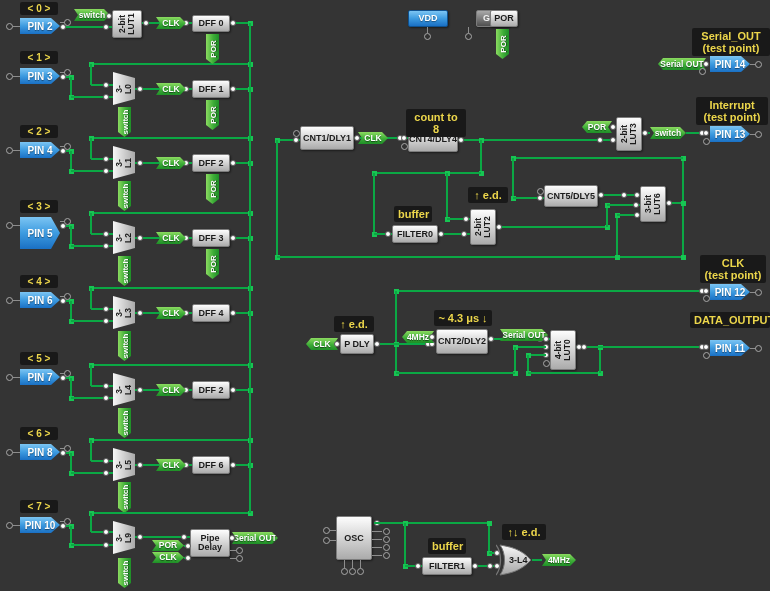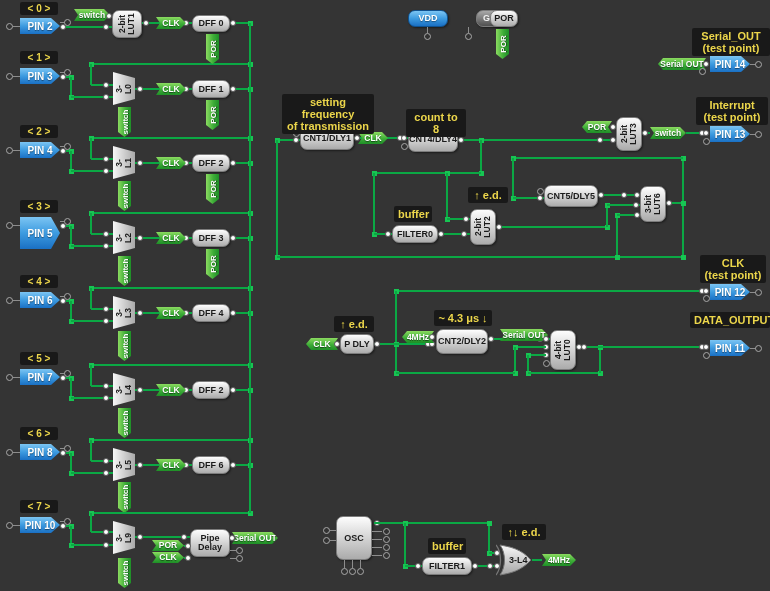--- a/index.html
+++ b/index.html
@@ -6,21 +6,21 @@
   #canvas{position:relative;width:770px;height:591px;background:#343434;overflow:hidden;
           font-family:"Liberation Sans",sans-serif;}
   .wire{position:absolute;background:#0ba844;}
   .gwire{position:absolute;background:#8d8d8d;}
   .nsq{position:absolute;width:5px;height:5px;background:#17c553;}
   .ndot{position:absolute;width:6px;height:6px;background:#fff;border:1px solid #5a5a5a;
         border-radius:50%;box-sizing:border-box;}
   .ncirc{position:absolute;width:7px;height:7px;background:#323232;border:1px solid #a8a8a8;
         border-radius:50%;box-sizing:border-box;}
   .blk{position:absolute;background:linear-gradient(180deg,#fdfdfd 0%,#d8d8d8 45%,#ababab 100%);
-       border:1px solid #7c7c7c;border-radius:7px;color:#1b1b1b;box-sizing:border-box;
+       border:1px solid #7c7c7c;border-radius:2px;color:#1b1b1b;box-sizing:border-box;
        box-shadow:1px 1px 2px rgba(0,0,0,.45);}
   .blkdark{background:linear-gradient(180deg,#a9a9a9,#4f4f4f);color:#f2f2f2;}
   .blkblue{background:linear-gradient(180deg,#7cc5f3 0%,#3d9be0 50%,#1a70c4 100%);
        border-color:#0f518f;color:#fff;text-shadow:0 1px 1px rgba(0,0,0,.4);}
   .htext{position:absolute;left:0;top:0;right:0;bottom:0;display:flex;align-items:center;
        justify-content:center;font-weight:bold;font-size:9px;line-height:9px;text-align:center;
        white-space:pre-line;}
   .vtext{position:absolute;left:50%;top:50%;transform:translate(-50%,-50%) rotate(-90deg);
        font-weight:bold;font-size:8.5px;line-height:9px;text-align:center;white-space:pre-line;}
   .mux{position:absolute;background:linear-gradient(90deg,#f7f7f7,#a9a9a9);
@@ -631,22 +631,20 @@
     <div class="pin" style="left: 710px; top: 284px; width: 40px; height: 16px;">
       <div class="htext" style="font-size: 10px;">PIN 12</div>
     </div>
     <div class="gwire" style="left: 750px; top: 292px; width: 6px; height: 1px;"></div>
     <div class="ncirc" style="left: 755px; top: 289px;"></div>
     <div class="pin" style="left: 710px; top: 340px; width: 40px; height: 16px;">
       <div class="htext" style="font-size: 10px;">PIN 11</div>
     </div>
     <div class="gwire" style="left: 750px; top: 348px; width: 6px; height: 1px;"></div>
     <div class="ncirc" style="left: 755px; top: 345px;"></div>
-    <div class="lblbox" style="left: 282px; top: 94px; width: 92px;"><div class="">setting frequency
-of transmission</div></div>
     <div class="lblbox" style="left: 406px; top: 109px; width: 60px;"><div class="">count to 8</div></div>
     <div class="lblbox" style="left: 394px; top: 206px; width: 38px;"><div class="">buffer</div></div>
     <div class="lblbox" style="left: 468px; top: 187px; width: 40px;"><div class="">↑ e.d.</div></div>
     <div class="lblbox" style="left: 696px; top: 97px; width: 72px;"><div class="">Interrupt
 (test point)</div></div>
     <div class="lblbox" style="left: 692px; top: 28px; width: 78px;"><div class="">Serial_OUT
 (test point)</div></div>
     <div class="lblbox" style="left: 700px; top: 255px; width: 66px;"><div class="">CLK
 (test point)</div></div>
     <div class="lblbox" style="left: 690px; top: 312px; width: 80px;"><div class="">DATA_OUTPUT</div></div>

